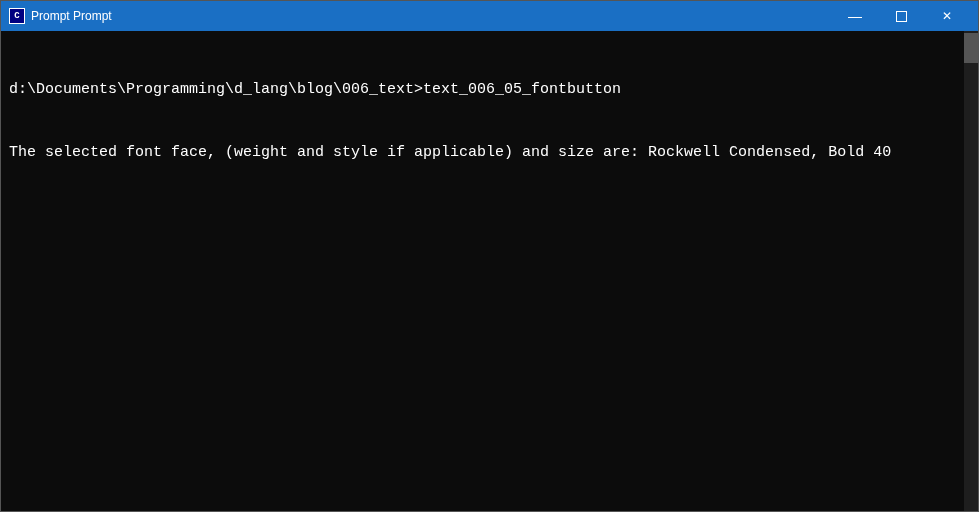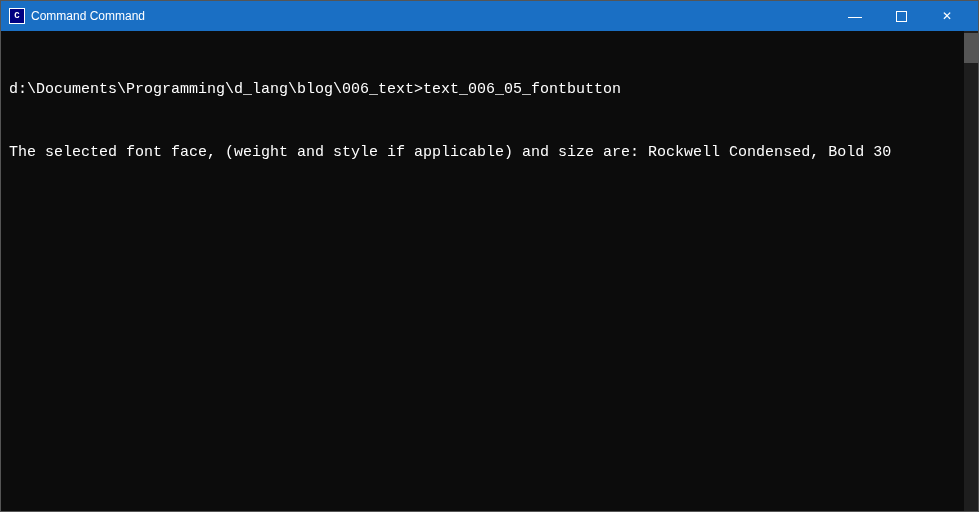--- a/index.html
+++ b/index.html
@@ -134,38 +134,38 @@
 </head>
 <body>
 
 <div class="window">
 
   <div class="title-bar">
     <div class="title-bar-left">
       <div class="cmd-icon">
         <span>C</span>
       </div>
-      <span class="title-text">Command Command</span>
+      <span class="title-text">Prompt Prompt</span>
     </div>
     <div class="title-bar-controls">
       <button class="title-btn" title="Minimize">
         <span class="min-icon"></span>
       </button>
       <button class="title-btn" title="Maximize">
         <span style="font-size:11px; border: 1px solid #fff; width:11px; height:11px; display:inline-block;"></span>
       </button>
       <button class="title-btn close" title="Close">
         <span class="close-icon"></span>
       </button>
     </div>
   </div>
 
   <div class="terminal-body">
     <div class="terminal-content">
       <span class="line">d:\Documents\Programming\d_lang\blog\006_text&gt;text_006_05_fontbutton</span>
-      <span class="line">The selected font face, (weight and style if applicable) and size are: Rockwell Condensed, Bold 30</span>
+      <span class="line">The selected font face, (weight and style if applicable) and size are: Rockwell Condensed, Bold 40</span>
       <span class="line"></span>
     </div>
     <div class="scrollbar">
       <div class="scrollbar-thumb"></div>
     </div>
   </div>
 </div>
 
 </body></html>

